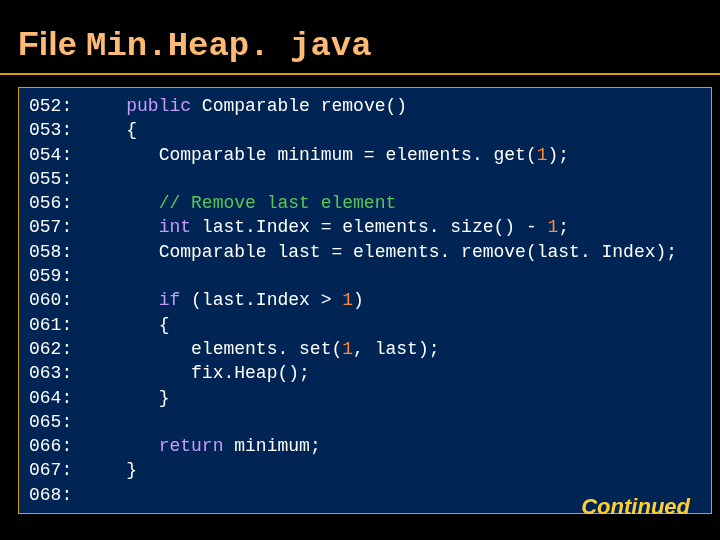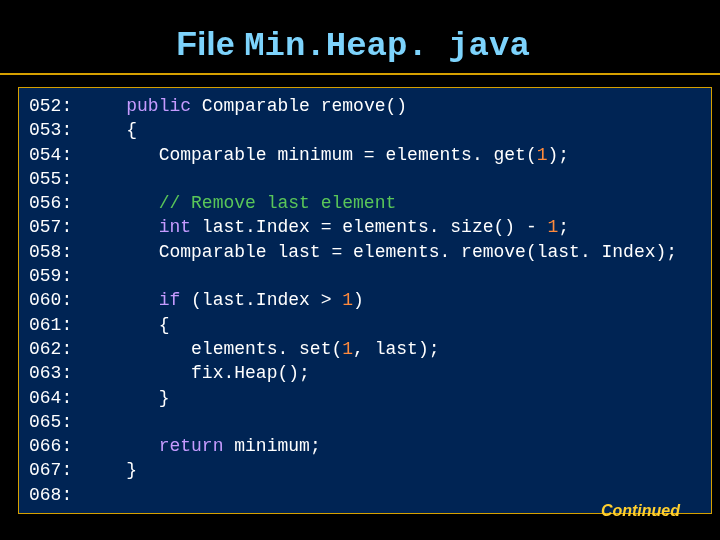--- a/index.html
+++ b/index.html
@@ -12,26 +12,25 @@
     overflow: hidden;
   }
   .slide {
     width: 720px;
     height: 540px;
     background: #000;
     position: relative;
     box-sizing: border-box;
   }
   .title {
-    color: #7dd3fc;
+    color: #fdba74;
     font-size: 34px;
     font-weight: bold;
     padding: 24px 32px 8px 18px;
     font-family: Arial, Helvetica, sans-serif;
-    text-align: center;
   }
   .title .mono {
     font-family: "Courier New", Courier, monospace;
     font-weight: bold;
   }
   .rule {
     border: 0;
     border-top: 2px solid #d6a000;
     margin: 0 0 0 0;
   }
@@ -50,26 +49,26 @@
     color: #fff;
     white-space: pre;
   }
   .ln   { color: #ffffff; }
   .kw   { color: #c59bff; }  
   .typ  { color: #ffffff; }
   .num  { color: #ff8a3c; }
   .cmt  { color: #59c659; }
   .continued {
     position: absolute;
-    right: 40px;
+    right: 30px;
     bottom: 20px;
     color: #ffcf2e;
     font-weight: bold;
     font-style: italic;
-    font-size: 16px;
+    font-size: 22px;
     font-family: Arial, Helvetica, sans-serif;
   }
 </style>
 </head>
 <body>
 
 <div class="slide">
 
   <div class="title">
     <span>File </span><span class="mono">Min.Heap. java</span>

